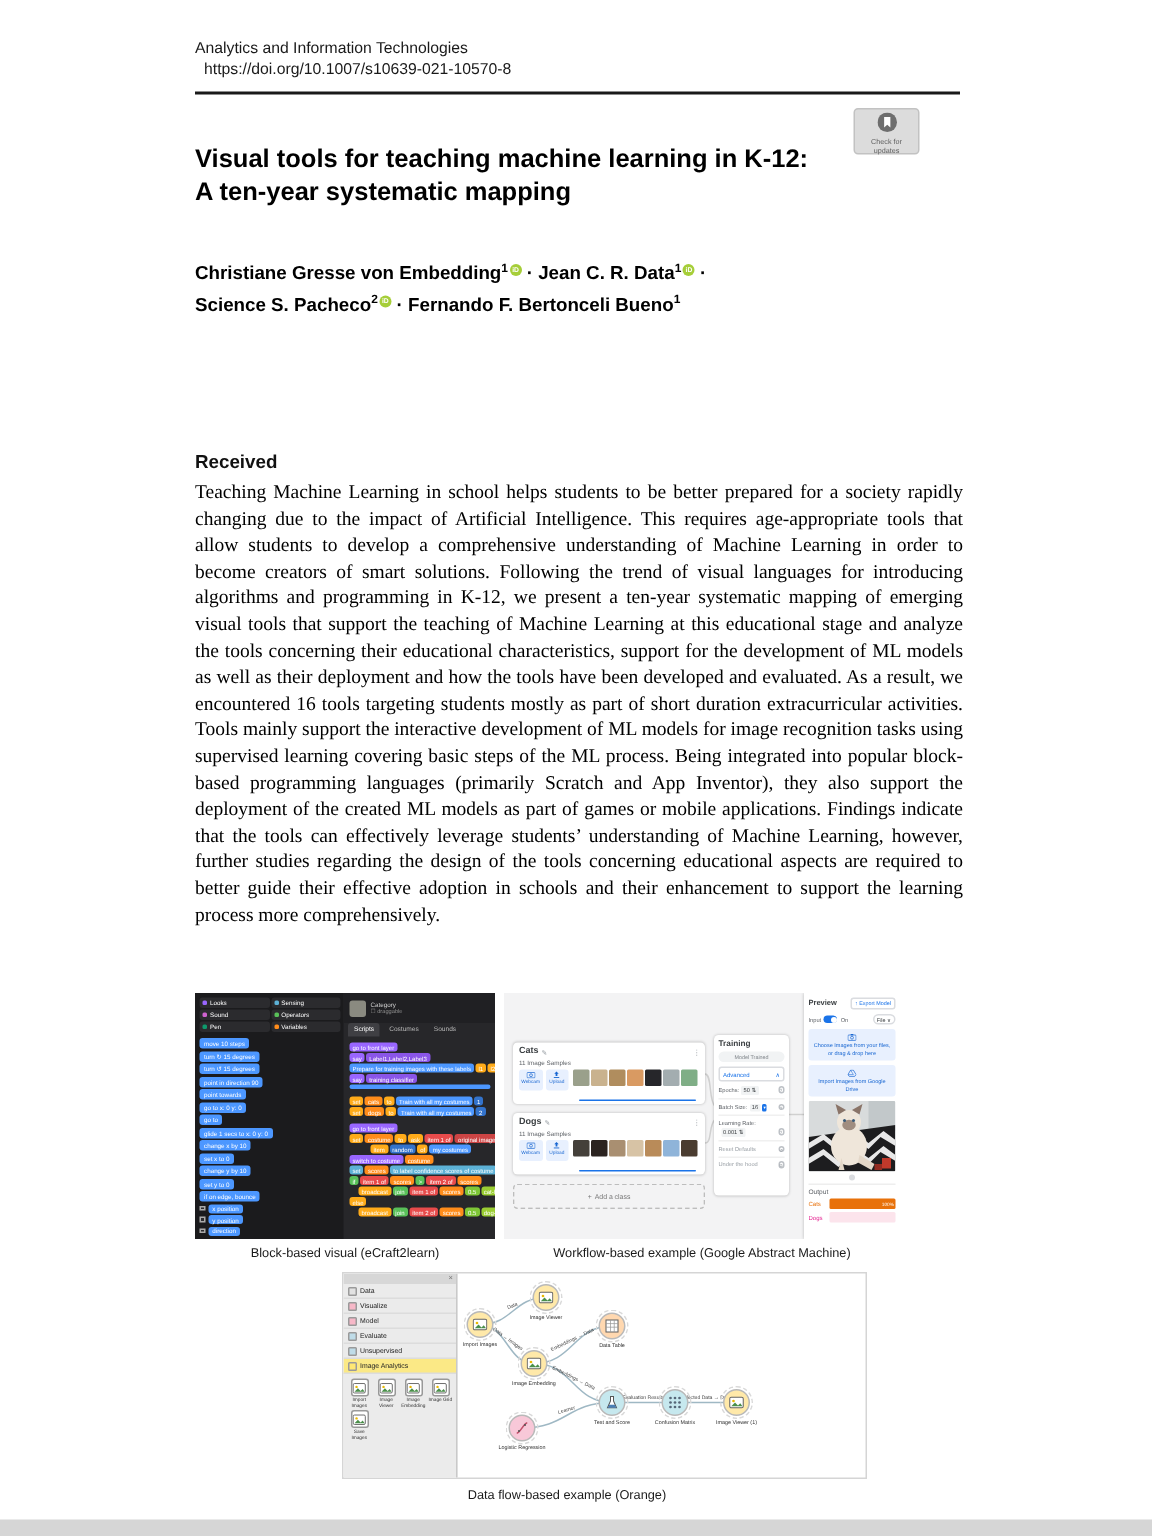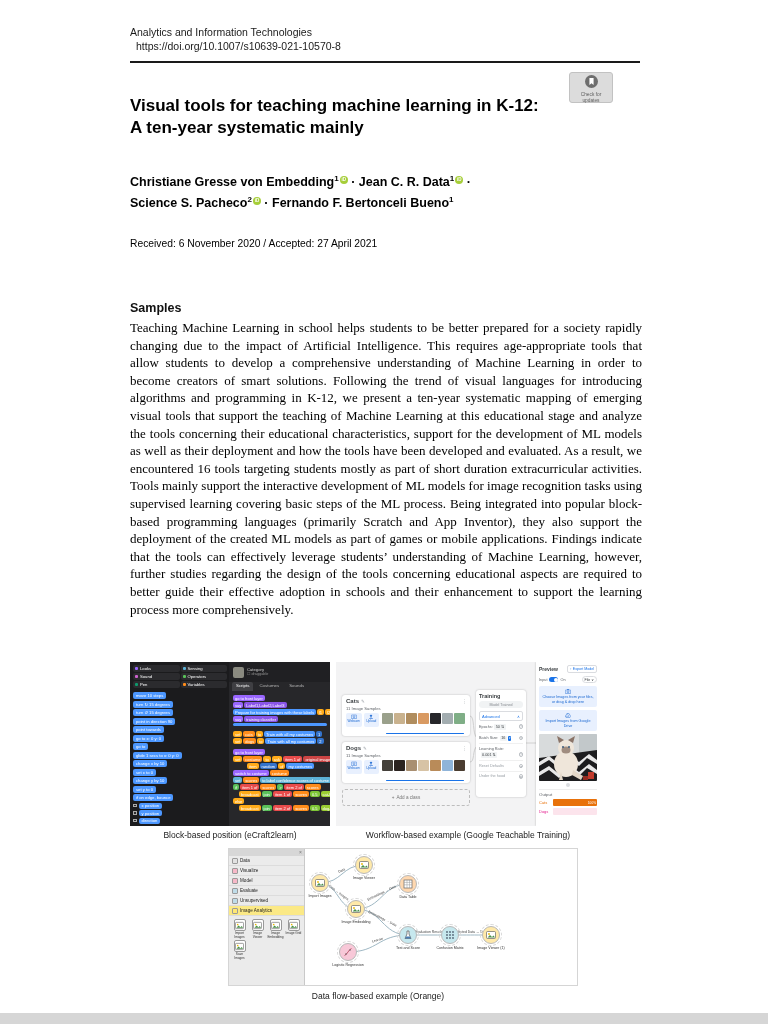--- a/index.html
+++ b/index.html
@@ -145,29 +145,28 @@
     <svg viewBox="0 0 10 10">
       <circle cx="5" cy="5" r="5" fill="#6e6e6e"></circle>
       <path d="M3.4 2.3 H6.6 V7.7 L5 6.3 L3.4 7.7 Z" fill="#fff"></path>
     </svg>
     <div class="badge-t">Check for</div>
     <div class="badge-t">updates</div>
   </div>
 
   <div class="title">
     <div>Visual tools for teaching machine learning in K-12:</div>
-    <div>A ten-year systematic mainly</div>
+    <div>A ten-year systematic mapping</div>
   </div>
   <div class="authors" id="authors"><span>Christiane Gresse von Embedding</span><sup>1</sup><span class="orcid">iD</span><span> · </span><span>Jean C. R. Data</span><sup>1</sup><span class="orcid">iD</span><span> · </span><span></span><br><span>Science S. Pacheco</span><sup>2</sup><span class="orcid">iD</span><span> · </span><span>Fernando F. Bertonceli Bueno</span><sup>1</sup></div>
 
   <div class="meta">
-    <div>Received: 6 November 2020 / Accepted: 27 April 2021</div>
   </div>
 
-  <div class="abs-h">Samples</div>
+  <div class="abs-h">Received</div>
   <div class="abs-p">Teaching Machine Learning in school helps students to be better prepared for a society rapidly changing due to the impact of Artificial Intelligence. This requires age-appropriate tools that allow students to develop a comprehensive understanding of Machine Learning in order to become creators of smart solutions. Following the trend of visual languages for introducing algorithms and programming in K-12, we present a ten-year systematic mapping of emerging visual tools that support the teaching of Machine Learning at this educational stage and analyze the tools concerning their educational characteristics, support for the development of ML models as well as their deployment and how the tools have been developed and evaluated. As a result, we encountered 16 tools targeting students mostly as part of short duration extracurricular activities. Tools mainly support the interactive development of ML models for image recognition tasks using supervised learning covering basic steps of the ML process. Being integrated into popular block-based programming languages (primarily Scratch and App Inventor), they also support the deployment of the created ML models as part of games or mobile applications. Findings indicate that the tools can effectively leverage students’ understanding of Machine Learning, however, further studies regarding the design of the tools concerning educational aspects are required to better guide their effective adoption in schools and their enhancement to support the learning process more comprehensively.</div>
 
   <div class="fig-scratch">
     <div class="sc-cats" id="sc-cats">
         <div class="sc-cat">
           <span class="sc-dot" style="background: rgb(153, 102, 255);"></span>
           <span>Looks</span>
         </div>
         <div class="sc-cat">
           <span class="sc-dot" style="background: rgb(92, 177, 214);"></span>
@@ -315,21 +314,21 @@
             <span class="sc-chip" style="background: rgb(255, 171, 25);">broadcast</span>
             <span class="sc-chip" style="background: rgb(89, 192, 89);">join</span>
             <span class="sc-chip" style="background: rgb(232, 75, 75);">item 2 of</span>
             <span class="sc-chip" style="background: rgb(255, 140, 26);">scores</span>
             <span class="sc-chip" style="background: rgb(126, 198, 54);">0.5</span>
             <span class="sc-chip" style="background: rgb(154, 205, 50);">dog-here-speak</span>
           </div>
         </div>
     </div>
   </div>
-  <div class="cap" style="left:130px; top:830px; width:200px;">Block-based position (eCraft2learn)</div>
+  <div class="cap" style="left:130px; top:830px; width:200px;">Block-based visual (eCraft2learn)</div>
 
   <div class="fig-teach">
     <svg class="tm-links" viewBox="0 0 264 164">
       <path d="M134 54 C 139 54 136 72 141 76" stroke="#d0d0d0" fill="none" stroke-width="1"></path>
       <path d="M134 100 C 139 100 136 88 141 84" stroke="#d0d0d0" fill="none" stroke-width="1"></path>
       <path d="M190 81 L 200 81" stroke="#d0d0d0" fill="none" stroke-width="1"></path>
     </svg>
 
     <div id="tm-classes">
         <div class="tm-card" style="top: 33px;">
@@ -491,21 +490,21 @@
               <span class="tm-out-pct">100%</span>
             </span>
           </div>
           <div class="tm-out-row">
             <span class="tm-out-name" style="color: rgb(229, 37, 146);">Dogs</span>
             <span class="tm-out-bar" style="background: rgb(252, 228, 236);"></span>
           </div>
         </div>
     </div>
   </div>
-  <div class="cap" style="left:336px; top:830px; width:264px;">Workflow-based example (Google Teachable Training)</div>
+  <div class="cap" style="left:336px; top:830px; width:264px;">Workflow-based example (Google Abstract Machine)</div>
 
   <div class="fig-orange">
     <div class="or-side">
       <div class="or-titlebar">
         <span class="or-close">×</span>
       </div>
       <div id="or-cats">
           <div class="or-cat">
             <span class="or-ic" style="background: rgb(226, 226, 226);"></span>
             <span>Data</span>

